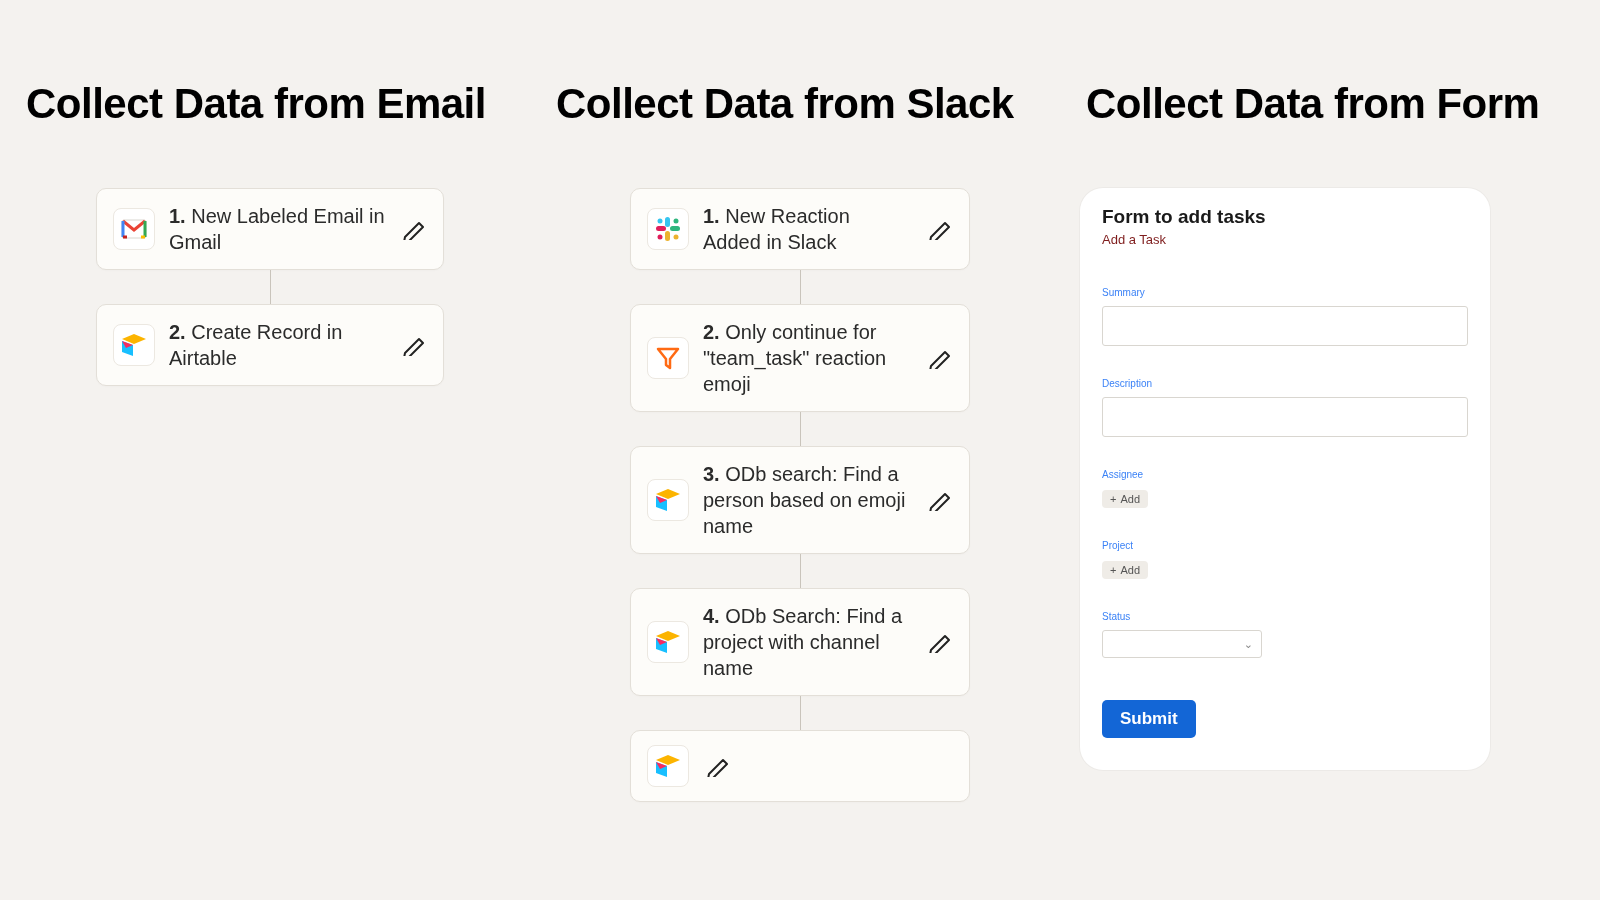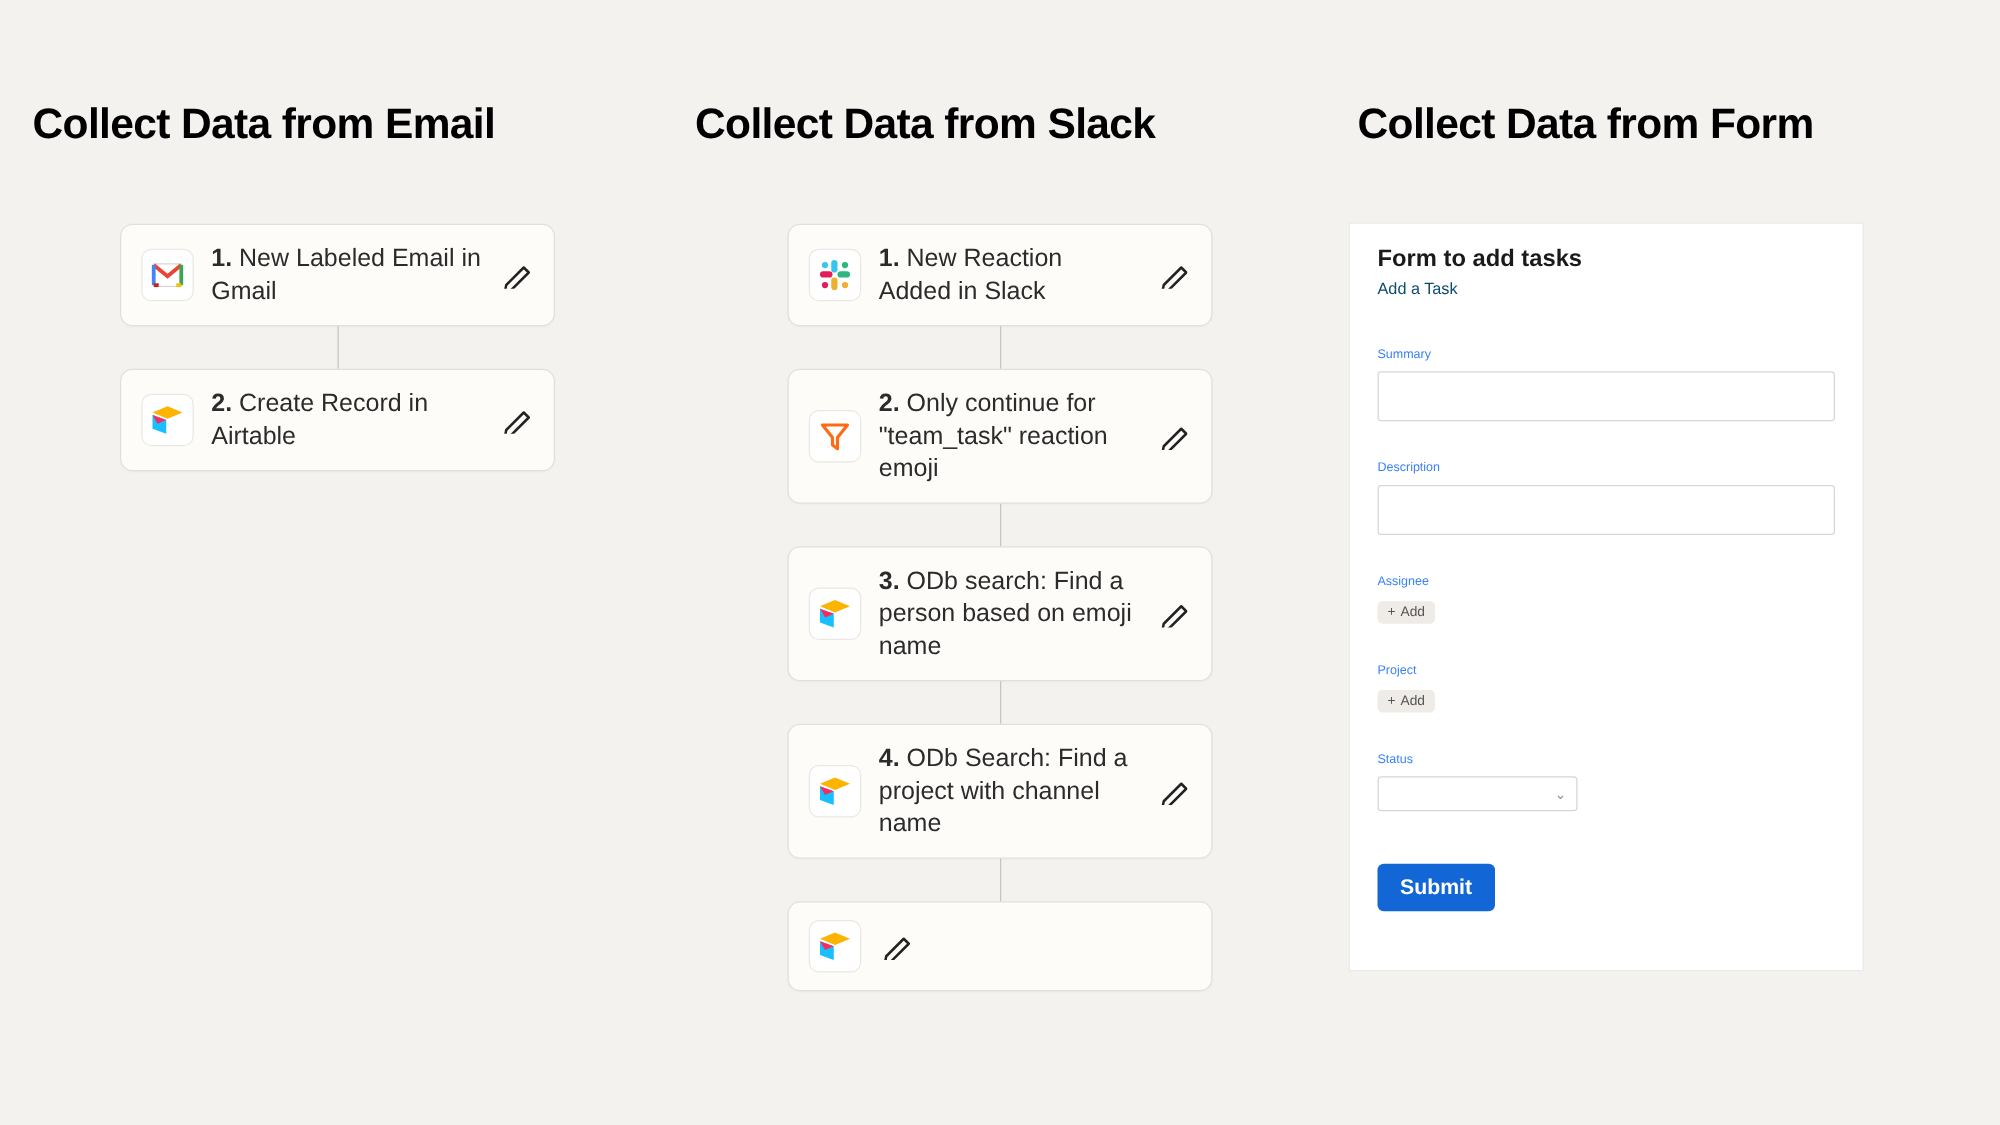--- a/index.html
+++ b/index.html
@@ -10,21 +10,21 @@
     color: #1a1a1a;
     overflow: hidden;
   }
   .columns {
     display: flex;
     padding: 80px 20px 0 20px;
     gap: 30px;
   }
   .col { flex: 1; display: flex; flex-direction: column; align-items: center; }
   .col-title {
-    font-size: 34px;
+    font-size: 42px;
     font-weight: 900;
     letter-spacing: -0.5px;
     color: #000;
     margin-bottom: 60px;
     align-self: flex-start;
     padding-left: 6px;
     white-space: nowrap;
   }
   .flow { display: flex; flex-direction: column; align-items: center; width: 100%; }
   .node {
@@ -62,26 +62,27 @@
   }
   .connector {
     width: 1px;
     height: 34px;
     background: #c9c4bb;
   }
   
   .form-panel {
     background: #fff;
     width: 410px;
-    padding: 18px 22px 47px 22px;
+    padding: 18px 22px 32px 22px;
     box-shadow: 0 0 0 1px rgba(0,0,0,0.03);
     align-self: flex-start;
+    border-radius: 23px;
   }
   .form-title { font-size: 19px; font-weight: 700; margin-bottom: 4px; }
-  .form-sub { font-size: 13px; color: #0c4a6e; margin-bottom: 40px; }
+  .form-sub { font-size: 13px; color: #7f1d1d; margin-bottom: 40px; }
   .field { margin-bottom: 32px; }
   .field-label { font-size: 10px; color: #3b82f6; margin-bottom: 8px; display:block; }
   .text-input {
     width: 100%;
     border: 1px solid #d9d6d0;
     border-radius: 3px;
     height: 40px;
     padding: 6px 8px;
     font-size: 14px;
     background:#fff;

